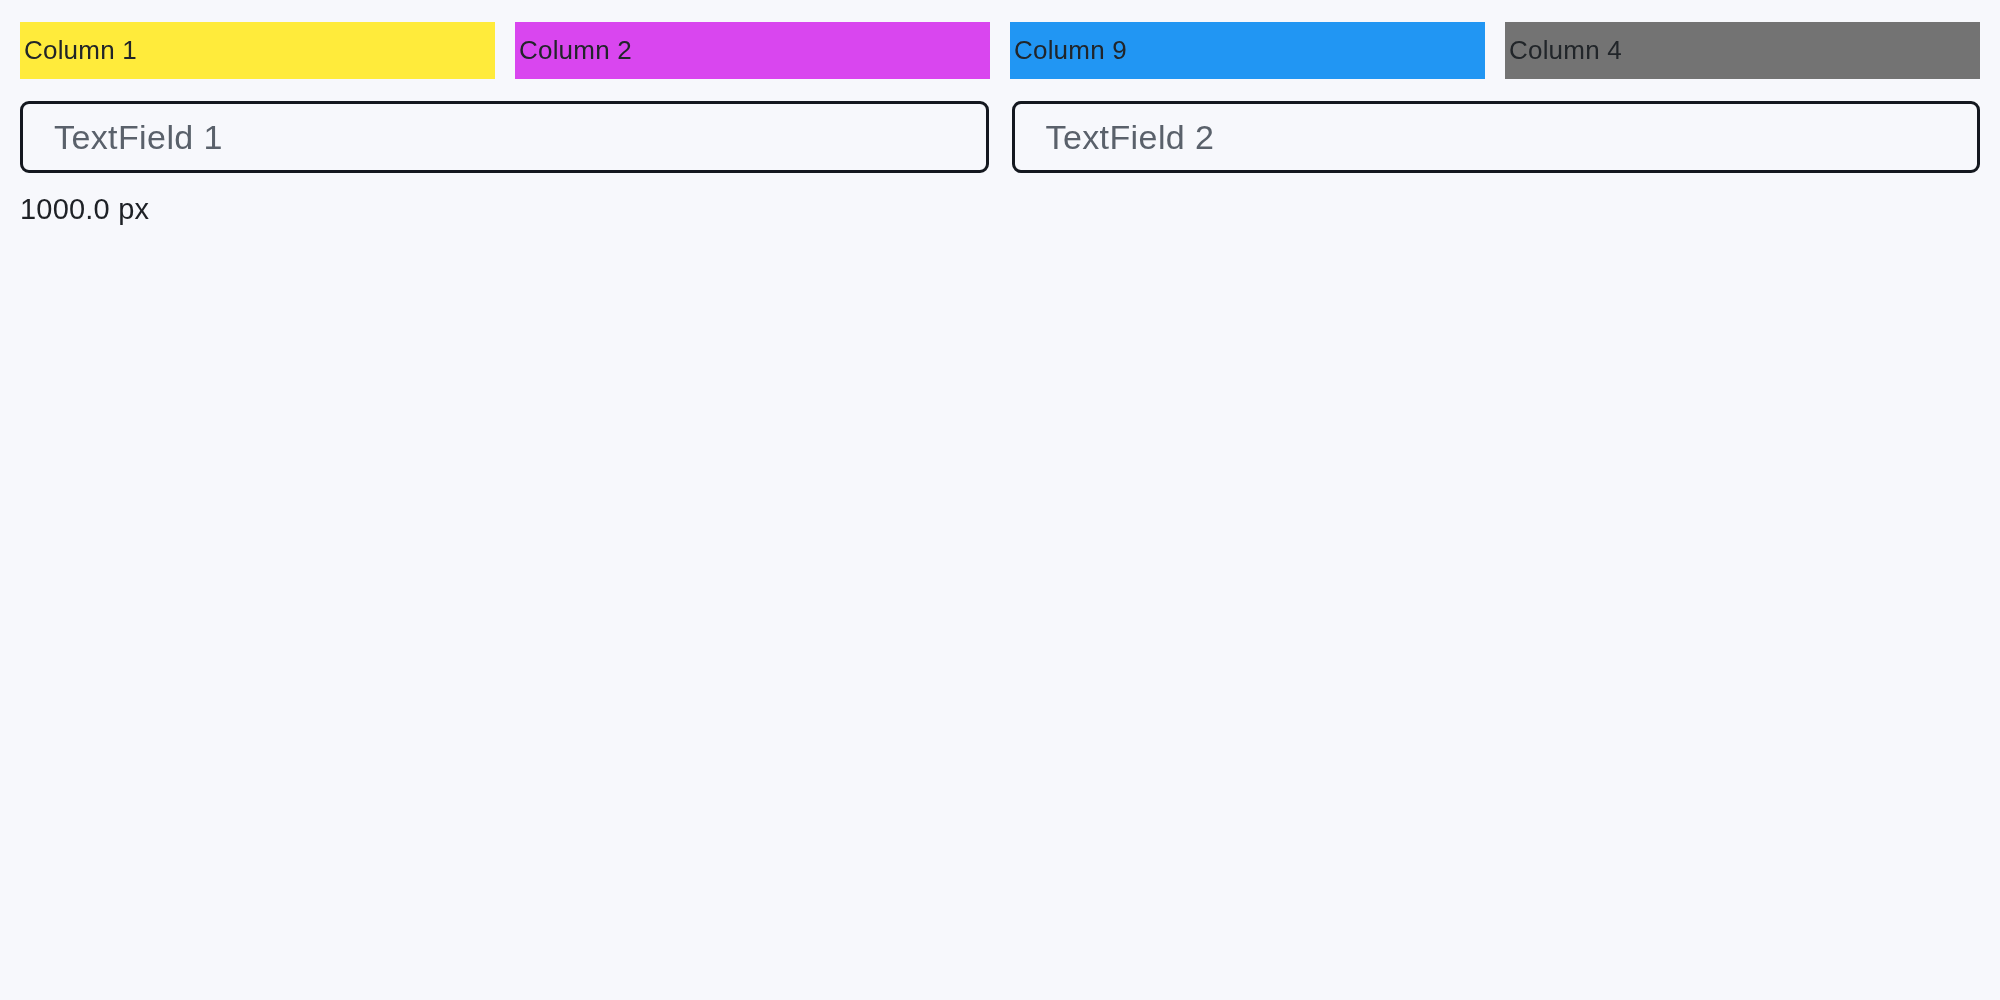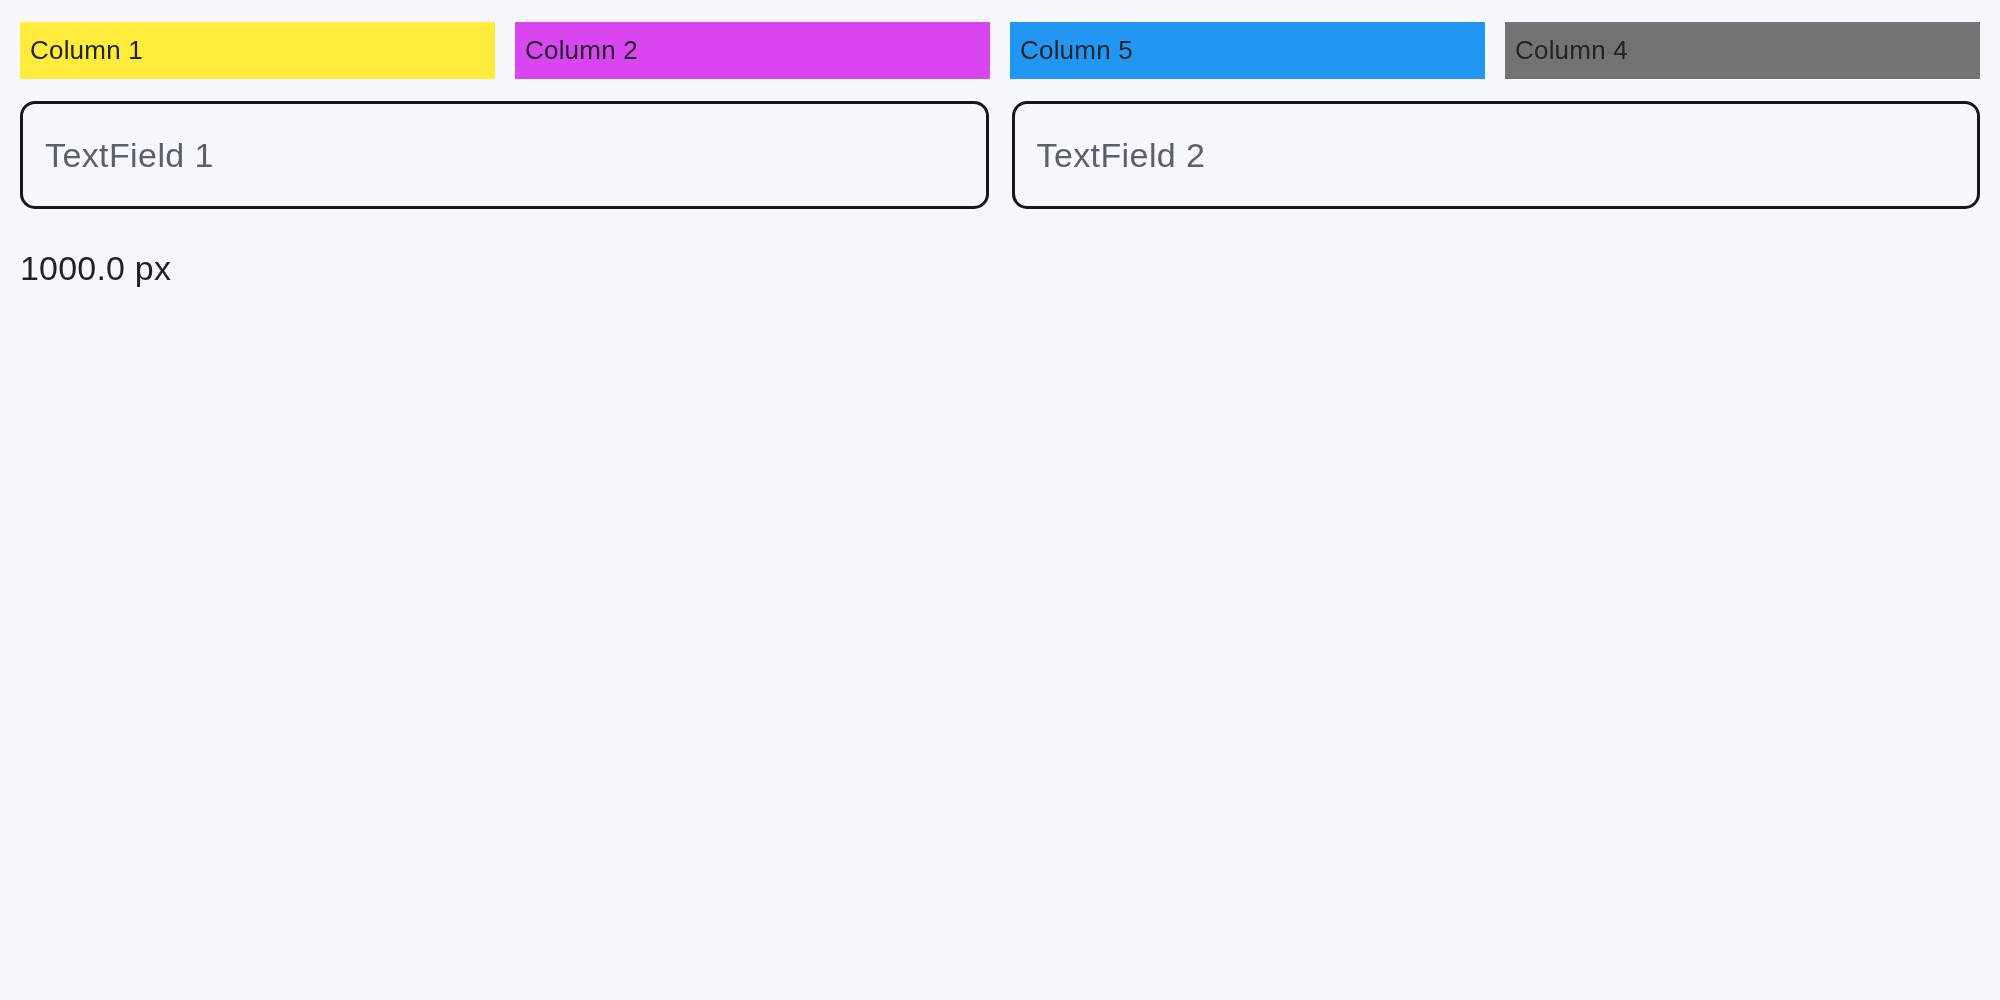--- a/index.html
+++ b/index.html
@@ -19,72 +19,72 @@
 
   .columns-row {
     display: flex;
     gap: 20px;
   }
   .column-header {
     flex: 1;
     height: 57px;
     display: flex;
     align-items: center;
-    padding-left: 10px;
+    padding-left: 4px;
   }
   .column-label {
     font-size: 26px;
     color: #212529;
     letter-spacing: 0.2px;
   }
 
   .textfields-row {
     display: flex;
     gap: 23px;
     margin-top: 22px;
   }
   .textfield {
     flex: 1;
-    height: 108px;
+    height: 72px;
     background: transparent;
     border: 3px solid #14181F;
-    border-radius: 15px;
-    padding: 0 20px 0 22px;
+    border-radius: 9px;
+    padding: 0 20px 0 31px;
     font-family: "Liberation Sans", sans-serif;
     font-size: 34px;
     color: #212529;
     letter-spacing: 0.4px;
     outline: none;
   }
   .textfield::placeholder {
     color: #5A616B;
     opacity: 1;
   }
 
   .width-label {
-    margin-top: 40px;
-    font-size: 34px;
+    margin-top: 20px;
+    font-size: 29px;
     color: #1E2126;
     letter-spacing: 0.2px;
   }
 </style>
 </head>
 <body style="background: rgb(247, 248, 252);">
 
 <div class="app">
 
   <div class="columns-row">
     <div class="column-header" style="background-color: rgb(255, 235, 59);">
       <span class="column-label">Column 1</span>
     </div>
     <div class="column-header" style="background-color: #d946ef;">
       <span class="column-label">Column 2</span>
     </div>
     <div class="column-header" style="background-color: rgb(33, 150, 243);">
-      <span class="column-label">Column 5</span>
+      <span class="column-label">Column 9</span>
     </div>
     <div class="column-header" style="background-color: #737373;">
       <span class="column-label">Column 4</span>
     </div>
   </div>
 
   <div class="textfields-row">
     <input class="textfield" type="text" placeholder="TextField 1" style="">
     <input class="textfield" type="text" placeholder="TextField 2" style="">
   </div>

